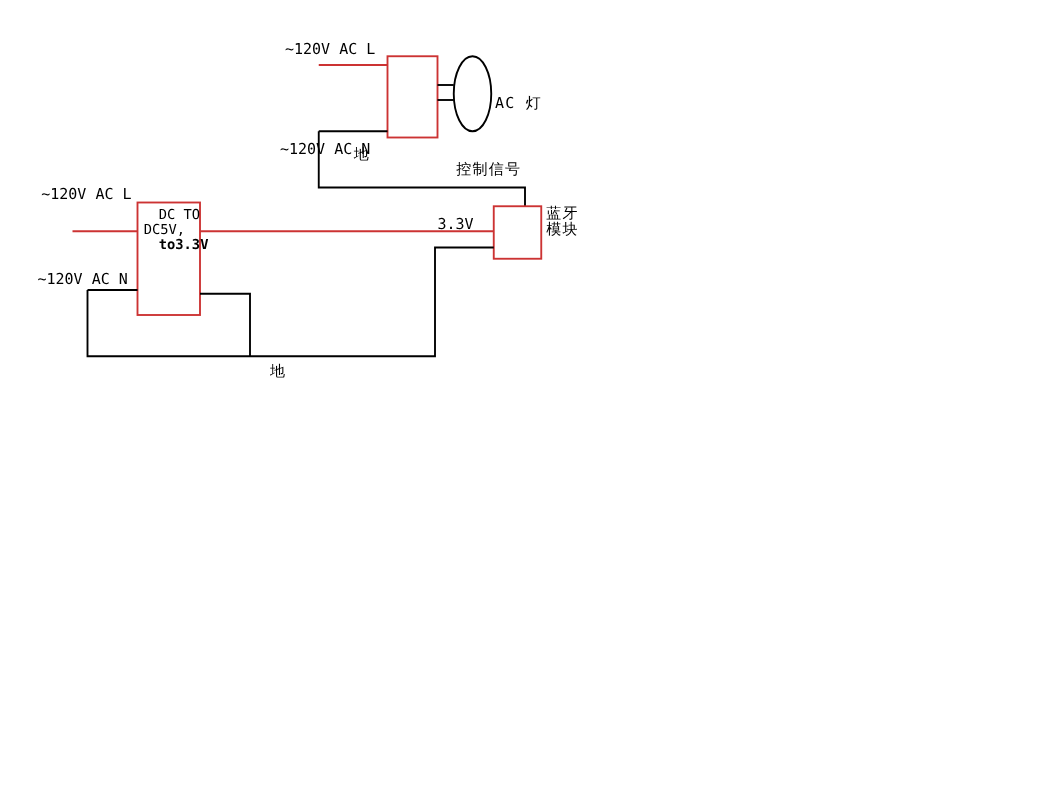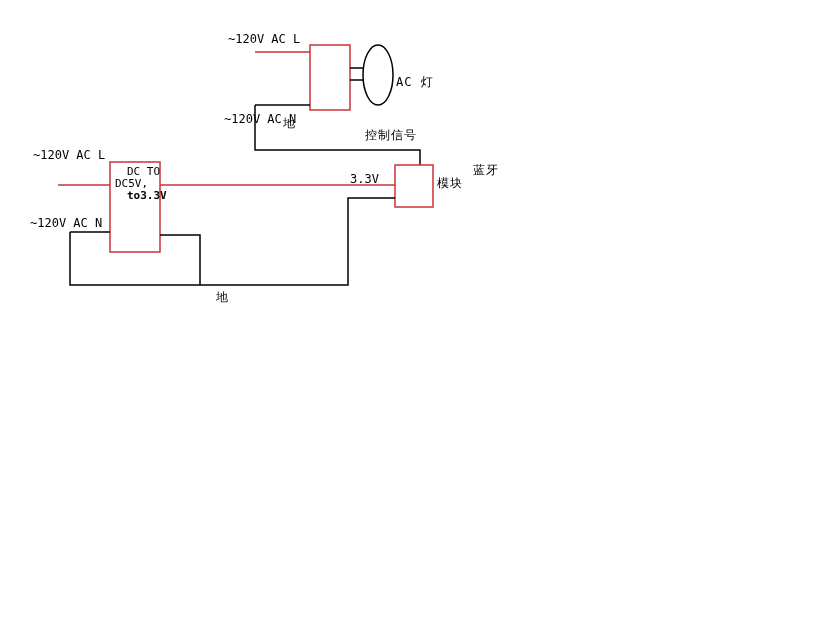--- a/index.html
+++ b/index.html
@@ -92,16 +92,16 @@
   <div class="lbl" style="left:30px; top:217px;">~120V AC N</div>
 
   <div class="lbl" style="left:350px; top:173px;text-align:right;">3.3V</div>
 
   <div class="lbl lbl-cn" style="left:216px; top:291px;">地</div>
 
   <div class="box-text" style="left:114px; top:166px;">DC TO</div>
   <div class="box-text" style="left:102px; top:178px;">DC5V,</div>
   <div class="box-text" style="left:114px; top:190px;font-weight:bold;">to3.3V</div>
 
-  <div class="lbl lbl-cn" style="left:437px; top:164px;margin-left:36px;">蓝牙</div>
+  <div class="lbl lbl-cn" style="left:437px; top:164px;">蓝牙</div>
   <div class="lbl lbl-cn" style="left:437px; top:177px;">模块</div>
 
 </div>
 
 </body></html>

